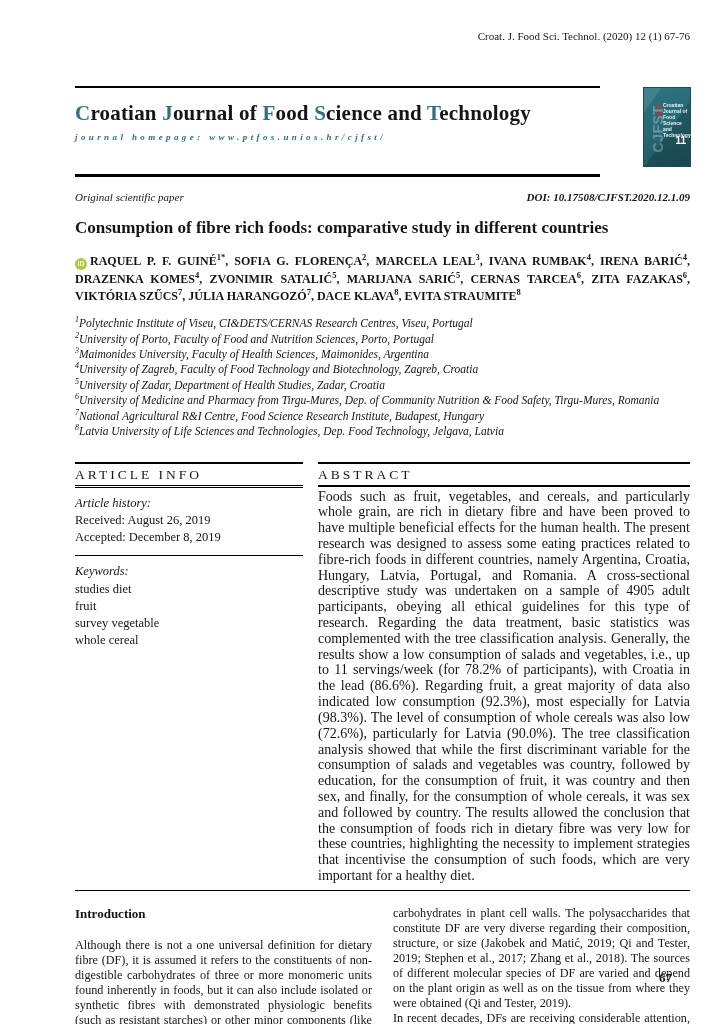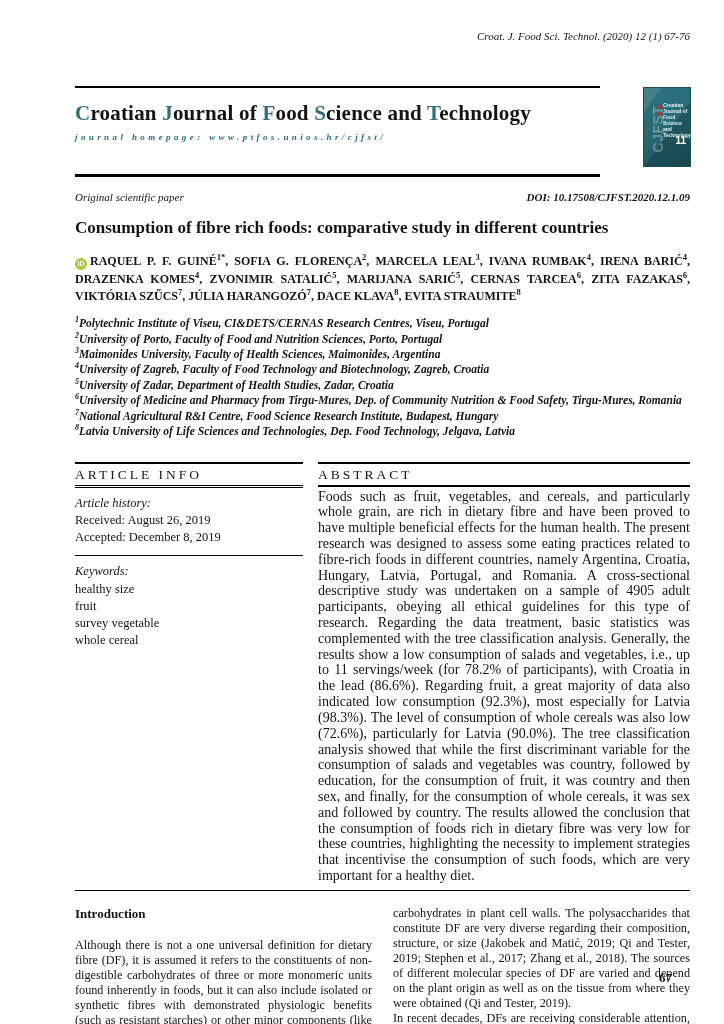--- a/index.html
+++ b/index.html
@@ -10,21 +10,21 @@
   }
   *{box-sizing:border-box;}
   html,body{margin:0;padding:0;background:#ffffff;}
   .sheet{
     position:relative;width:724px;height:1024px;background:#fff;
     font-family:"Liberation Serif","DejaVu Serif",serif;color:var(--ink);
     overflow:hidden;
   }
   .content{position:absolute;left:75px;top:0;width:615px;}
 
-  .citation{margin-top:30px;text-align:right;font-style:italic;font-size:11px;}
+  .citation{margin-top:30px;text-align:right;font-size:11px;}
 
   .banner{position:relative;margin-top:44px;width:525px;
     border-top:2.5px solid #000;border-bottom:3px solid #000;
     padding:13px 0 32px;}
   .journal-title{font-size:21px;font-weight:bold;line-height:1.15;letter-spacing:0.2px;}
   .journal-title .lead{color:var(--accent);}
   .homepage{margin-top:7px;font-size:9px;font-weight:bold;font-style:italic;
     letter-spacing:3.4px;color:var(--accent);}
 
   .cover{position:absolute;left:568px;top:-1px;width:48px;height:80px;
@@ -50,21 +50,21 @@
 
   .article-title{margin-top:15px;font-size:17px;font-weight:bold;line-height:1.2;}
 
   .authors{margin-top:13px;font-size:12px;font-weight:bold;text-align:justify;line-height:1.36;}
   .authors sup{font-size:8.5px;}
   .orcid{display:inline-block;width:12px;height:12px;border-radius:50%;
     background:var(--orcid);color:#fff;font-size:7px;line-height:12px;text-align:center;
     font-weight:bold;margin-right:3px;vertical-align:-1px;
     font-family:"Liberation Sans",sans-serif;}
 
-  .affiliations{margin-top:11px;font-size:11.5px;font-style:italic;line-height:1.27;font-weight:bold;}
+  .affiliations{margin-top:11px;font-size:11.5px;font-style:italic;line-height:1.27;}
   .affiliations sup{font-size:8px;}
 
   .info-section{display:flex;margin-top:23px;gap:15px;align-items:stretch;}
   .info-left{width:228px;flex:0 0 228px;}
   .info-right{width:372px;flex:0 0 372px;}
   .col-heading{font-size:13.5px;letter-spacing:3px;padding:3px 0 2px;}
   .info-left .col-heading{border-top:2px solid #000;border-bottom:3px double #000;}
   .info-right .col-heading{border-top:2px solid #000;border-bottom:2px solid #000;}
   .history{padding:7px 0 9px;border-bottom:1.5px solid #000;font-size:12.5px;line-height:1.38;}
   .italic-label{font-style:italic;}
@@ -146,21 +146,21 @@
     <div class="info-section">
       <div class="info-left">
         <div class="col-heading">ARTICLE INFO</div>
         <div class="history">
           <div class="italic-label">Article history:</div>
           <div>Received: August 26, 2019</div>
           <div>Accepted: December 8, 2019</div>
         </div>
         <div class="keywords">
           <div class="italic-label">Keywords:</div>
-          <div>healthy size</div>
+          <div>studies diet</div>
           <div>fruit</div>
           <div>survey vegetable</div>
           <div>whole cereal</div>
         </div>
       </div>
       <div class="info-right">
         <div class="col-heading">ABSTRACT</div>
         <div class="abstract-text">Foods such as fruit, vegetables, and cereals, and particularly whole grain, are rich in dietary fibre and have been proved to have multiple beneficial effects for the human health. The present research was designed to assess some eating practices related to fibre-rich foods in different countries, namely Argentina, Croatia, Hungary, Latvia, Portugal, and Romania. A cross-sectional descriptive study was undertaken on a sample of 4905 adult participants, obeying all ethical guidelines for this type of research. Regarding the data treatment, basic statistics was complemented with the tree classification analysis. Generally, the results show a low consumption of salads and vegetables, i.e., up to 11 servings/week (for 78.2% of participants), with Croatia in the lead (86.6%). Regarding fruit, a great majority of data also indicated low consumption (92.3%), most especially for Latvia (98.3%). The level of consumption of whole cereals was also low (72.6%), particularly for Latvia (90.0%). The tree classification analysis showed that while the first discriminant variable for the consumption of salads and vegetables was country, followed by education, for the consumption of fruit, it was country and then sex, and finally, for the consumption of whole cereals, it was sex and followed by country. The results allowed the conclusion that the consumption of foods rich in dietary fibre was very low for these countries, highlighting the necessity to implement strategies that incentivise the consumption of such foods, which are very important for a healthy diet.</div>
       </div>
     </div>

